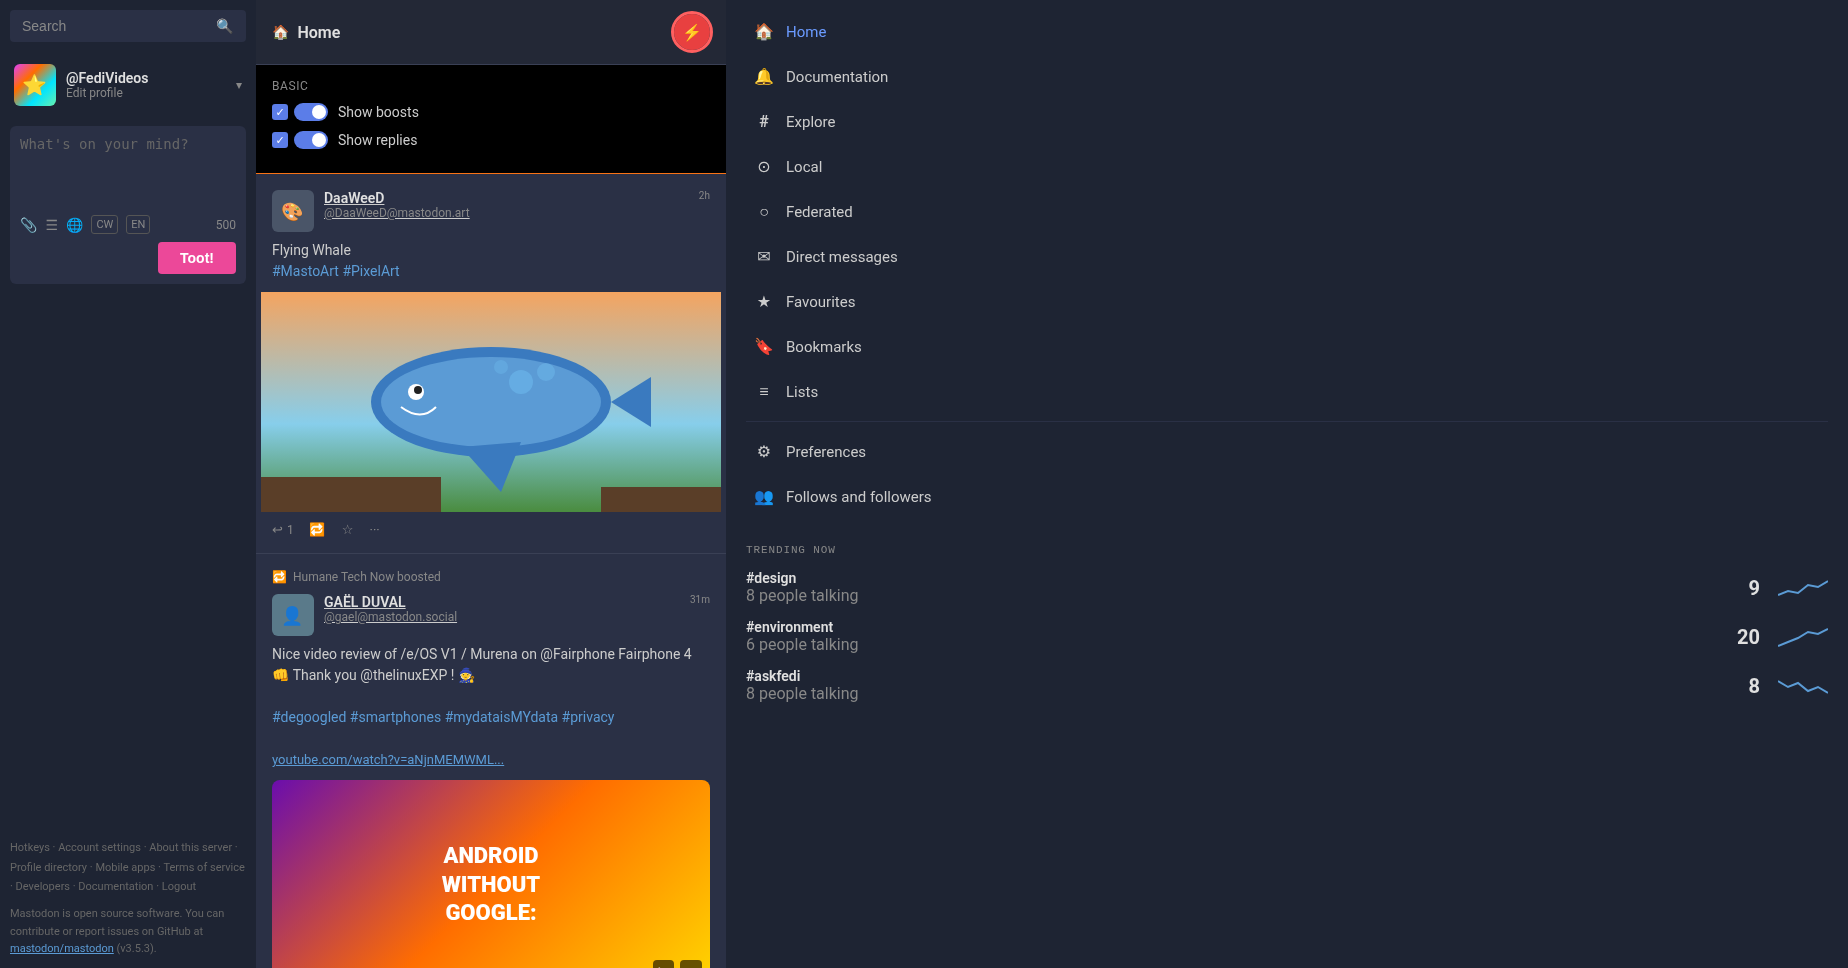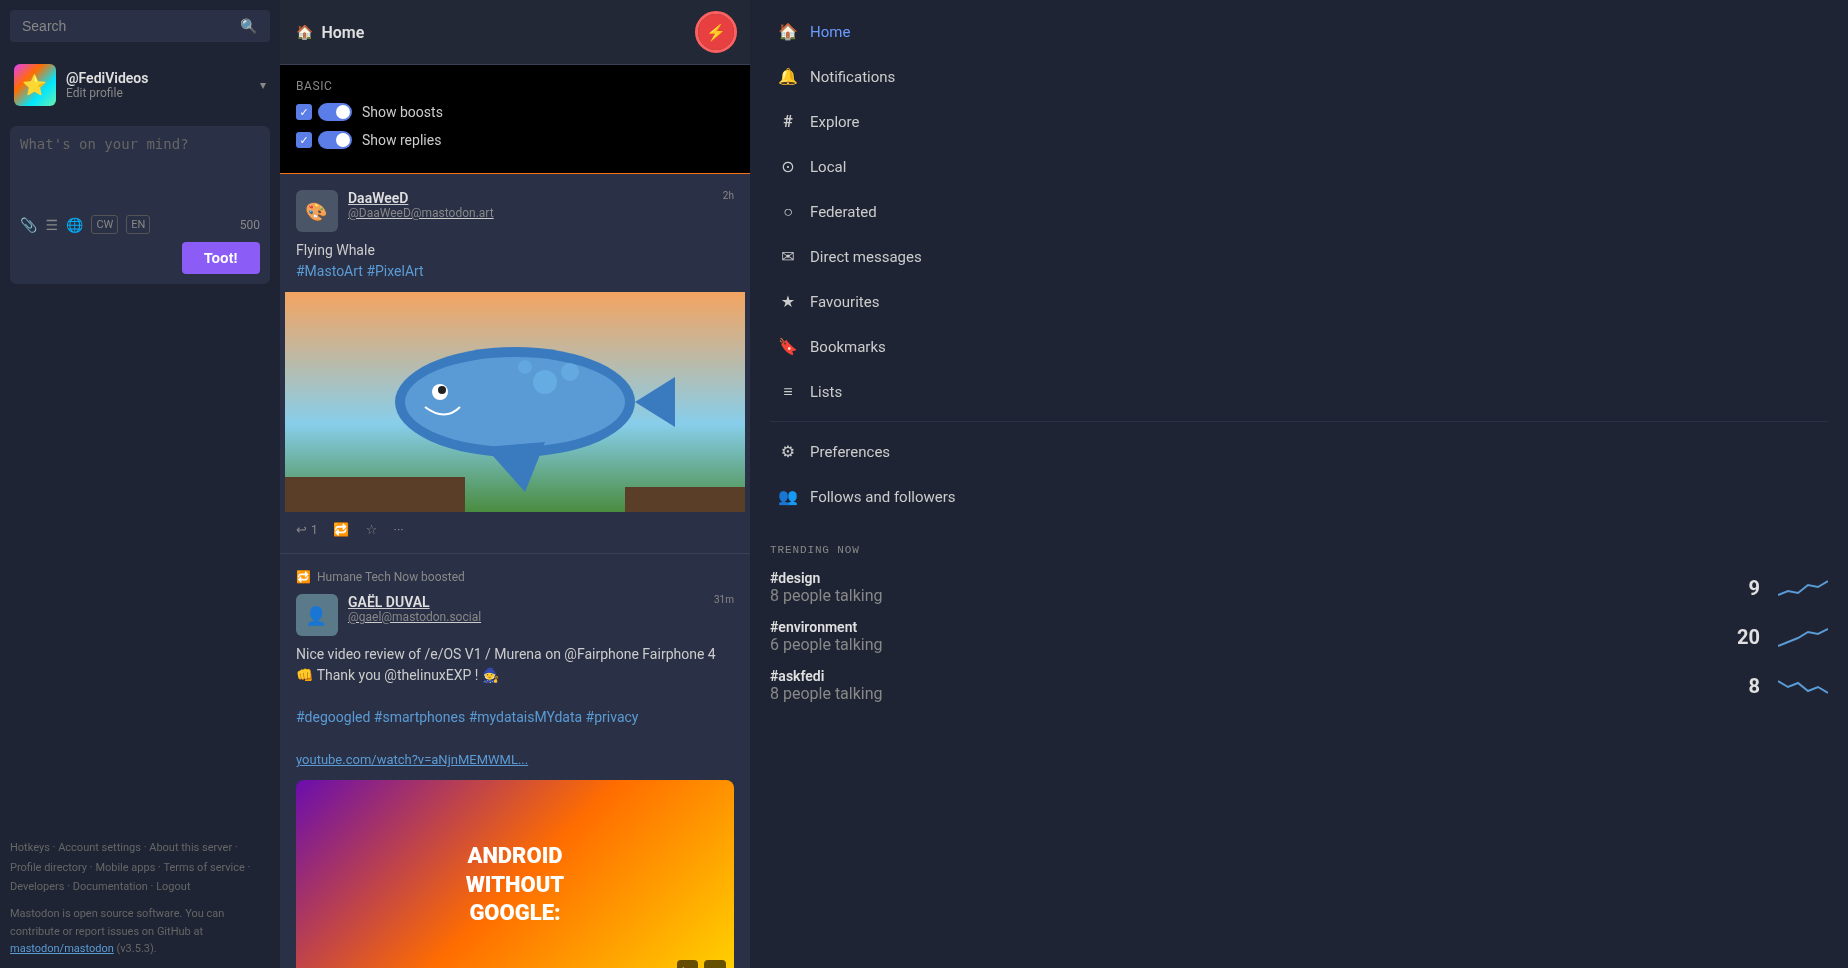--- a/index.html
+++ b/index.html
@@ -8,21 +8,21 @@
       color: #ccc;
       font-family: -apple-system, BlinkMacSystemFont, 'Segoe UI', Roboto, sans-serif;
       font-size: 14px;
       display: flex;
       height: 968px;
       overflow: hidden;
     }
 
     
     .left-sidebar {
-      width: 280px;
+      width: 256px;
       background: #1e2433;
       display: flex;
       flex-direction: column;
       padding: 10px;
       flex-shrink: 0;
     }
 
     .search-bar {
       display: flex;
       align-items: center;
@@ -103,21 +103,21 @@
     }
     .compose-toolbar .char-count {
       margin-left: auto;
       color: #888;
       font-size: 12px;
     }
     .toot-btn {
       display: block;
       margin-left: auto;
       margin-top: 8px;
-      background: #8b5cf6;
+      background: #ec4899;
       color: #fff;
       border: none;
       border-radius: 4px;
       padding: 8px 22px;
       font-size: 14px;
       font-weight: 600;
       cursor: pointer;
     }
 
     .footer-links {
@@ -529,21 +529,21 @@
 </div>
 
 <div class="right-panel">
   <div class="nav-list">
     <div class="nav-item active">
       <span class="nav-icon">🏠</span>
       <span class="nav-label">Home</span>
     </div>
     <div class="nav-item">
       <span class="nav-icon">🔔</span>
-      <span class="nav-label">Notifications</span>
+      <span class="nav-label">Documentation</span>
     </div>
     <div class="nav-item">
       <span class="nav-icon" style="font-style:normal;font-weight:700;">#</span>
       <span class="nav-label">Explore</span>
     </div>
     <div class="nav-item">
       <span class="nav-icon">⊙</span>
       <span class="nav-label">Local</span>
     </div>
     <div class="nav-item">

